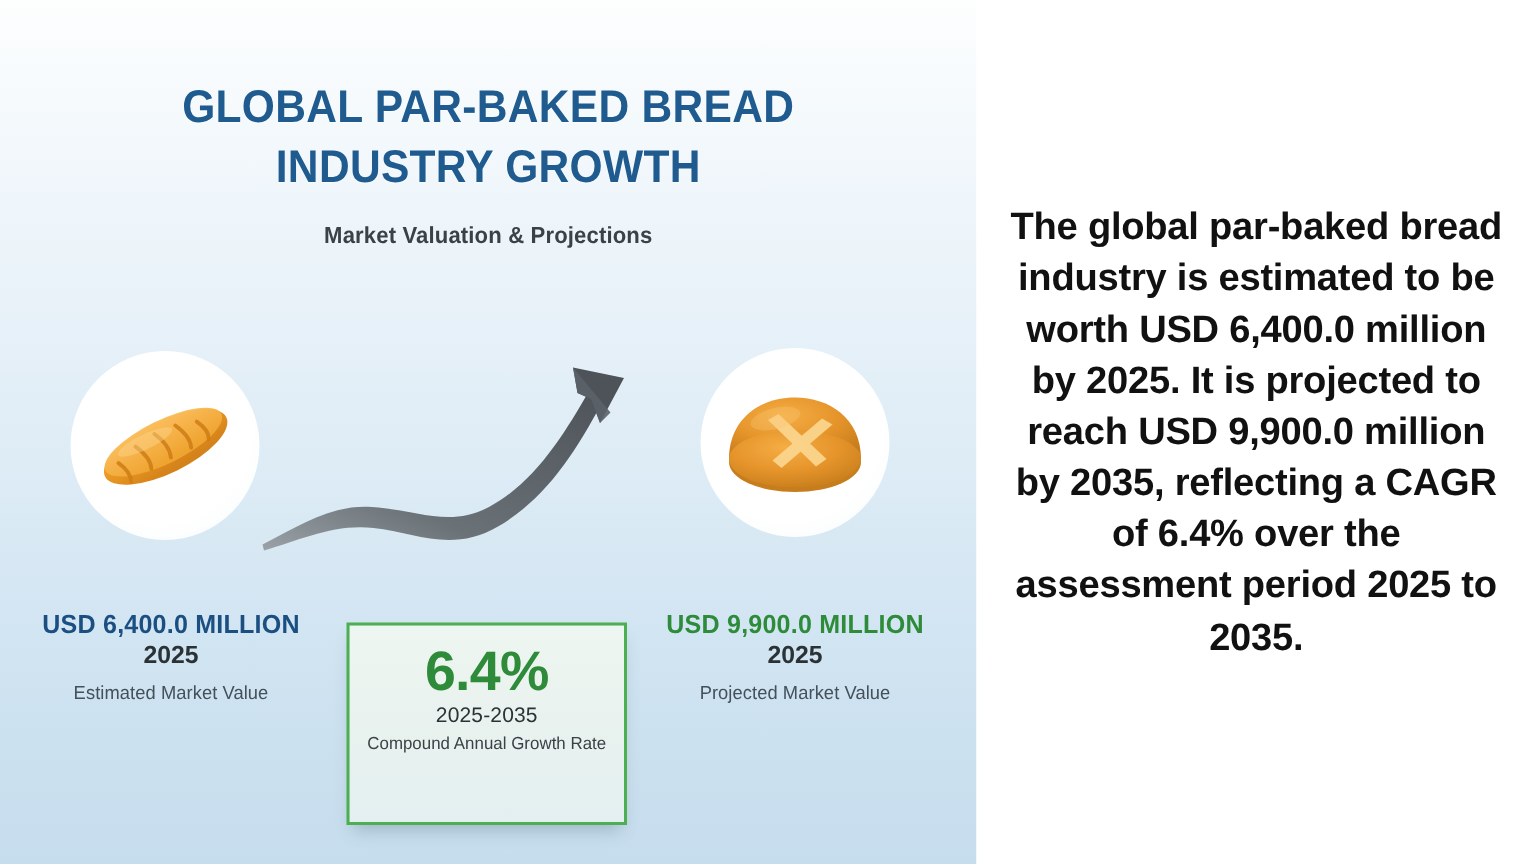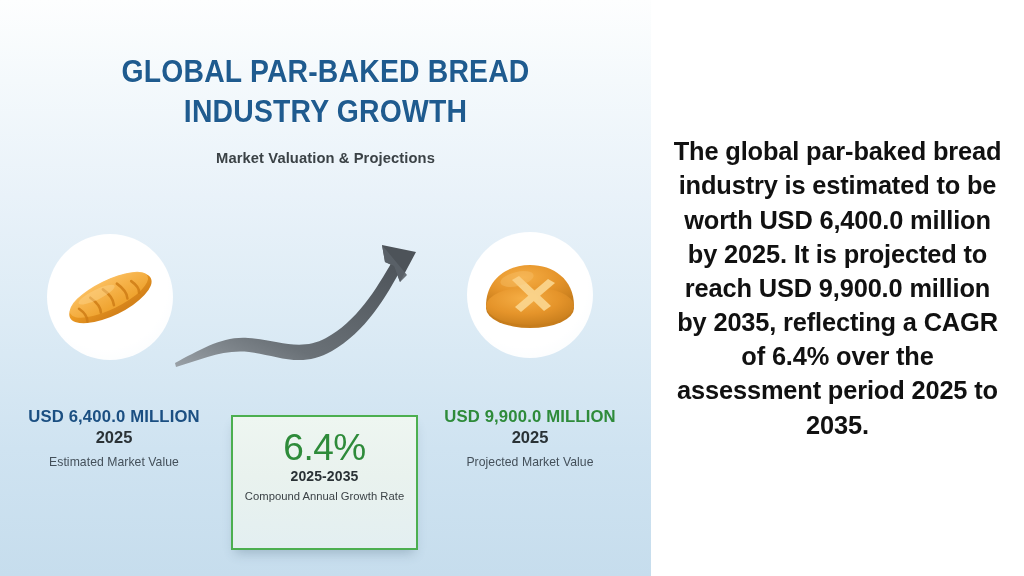--- a/index.html
+++ b/index.html
@@ -145,30 +145,30 @@
     color: #2e8b3a;
     font-size: 19px;
     font-weight: bold;
     letter-spacing: 0.2px;
     line-height: 1.1;
   }
   .cagr-value {
     margin-top: -1px;
     color: #2e8b3a;
     font-size: 37px;
-    font-weight: normal;
+    font-weight: bold;
     letter-spacing: -0.5px;
     line-height: 1.12;
     text-align: center;
   }
   .cagr-period {
     margin-top: 0px;
     color: #2a3236;
     font-size: 14px;
-    font-weight: bold;
+    font-weight: normal;
     letter-spacing: 0.1px;
     line-height: 1.15;
   }
   .cagr-caption {
     margin-top: 4px;
     color: #3b4246;
     font-size: 11.6px;
     font-weight: normal;
     letter-spacing: 0.02px;
     transform: scaleX(0.97);

